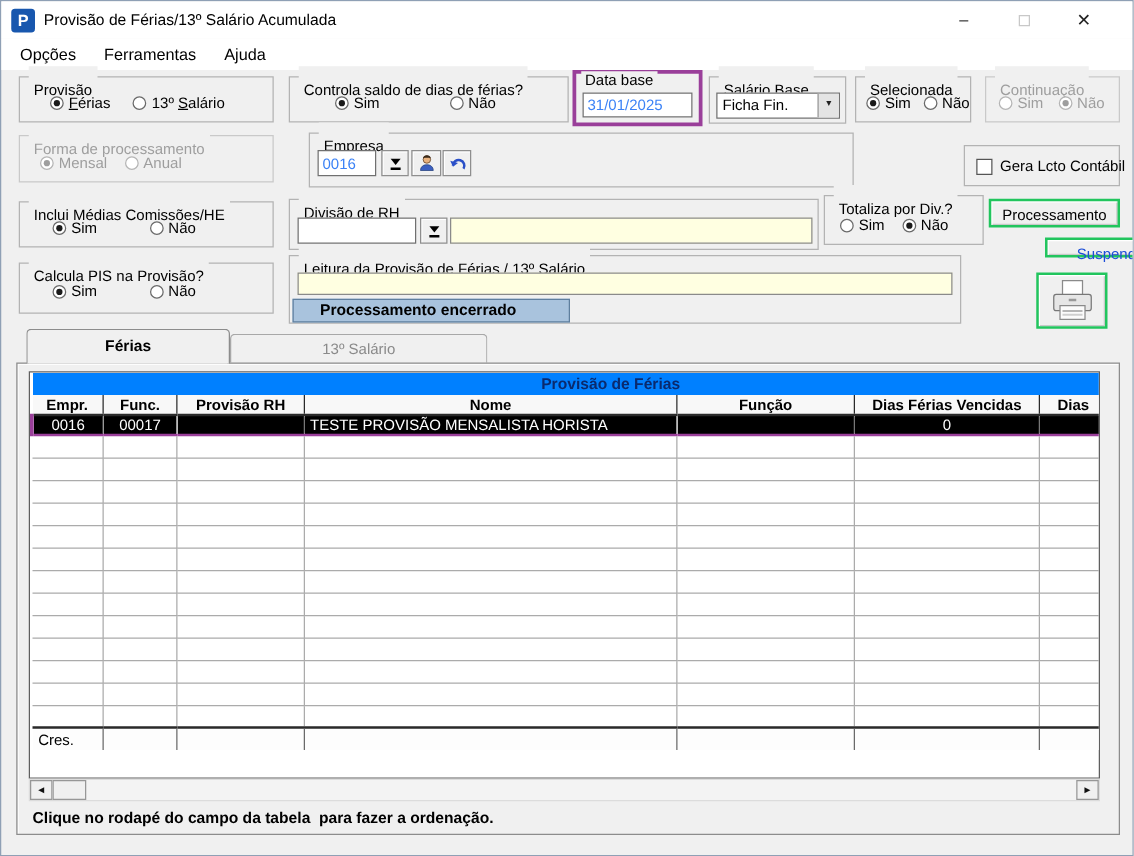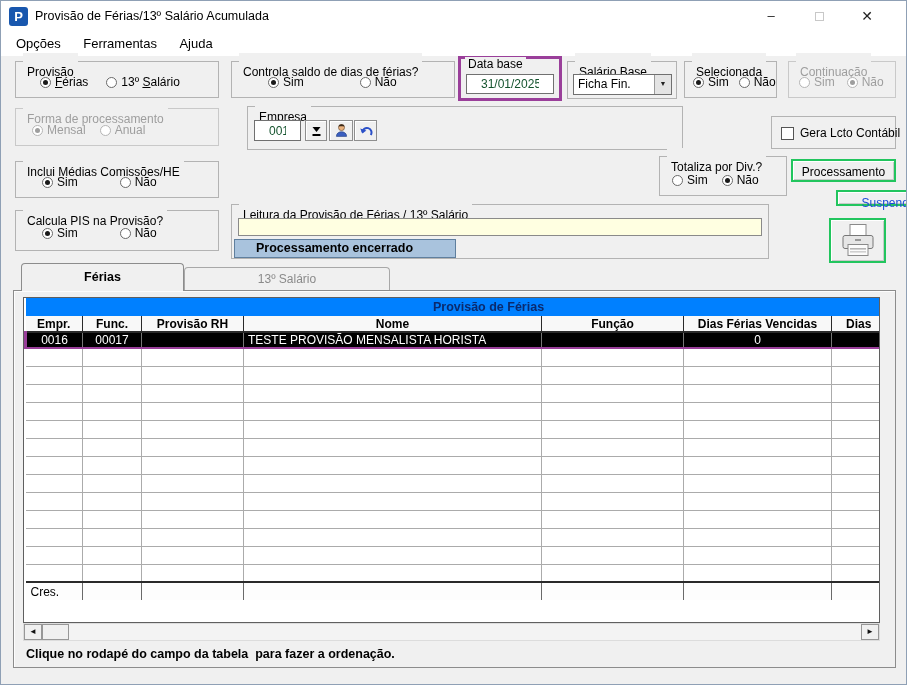--- a/index.html
+++ b/index.html
@@ -50,21 +50,21 @@
   .g-selecionada .row{left:8px;top:13px;gap:10px;}
   .g-continuacao{left:787px;top:60px;width:108px;height:37px;}
   .g-continuacao .row{left:10px;top:13px;gap:12px;}
   .g-empresa{left:230px;top:105px;width:436px;height:44px;margin-left:16px;}
   .g-divisao{left:230px;top:158px;width:424px;height:41px;}
   .g-totaliza{left:658px;top:155px;width:128px;height:40px;}
   .g-totaliza .row{left:12px;top:16px;gap:14px;}
   .g-leitura{left:230px;top:203px;width:538px;height:55px;}
 
   
-  .tinput{position:absolute;border:1px solid #707070;font-size:12px;padding:0 14px;background:#fff;font-family:inherit;color:#14532d;}
+  .tinput{position:absolute;border:1px solid #707070;font-size:12px;padding:0 3px;background:#fff;font-family:inherit;color:#3b82f6;}
   .yfield{position:absolute;background:#FFFFE1;border:1px solid #8a8a8a;font-size:12px;line-height:19px;padding:0 3px;overflow:hidden;white-space:nowrap;}
   .emp-code{left:6px;top:13px;width:47px;height:21px;}
   .btn-sm{position:absolute;height:21px;background:#F0F0F0;border:1px solid #8e8e8e;box-shadow:inset 1px 1px 0 #fff;
     display:flex;align-items:center;justify-content:center;padding:0;}
   .emp-dd{left:57px;top:13px;width:22px;}
   .emp-person{left:81px;top:13px;width:24px;}
   .emp-undo{left:106px;top:13px;width:23px;}
   .emp-name{left:130px;top:13px;width:383px;height:21px;}
   .div-code{left:6px;top:14px;width:95px;height:21px;}
   .div-dd{left:104px;top:14px;width:22px;}
@@ -276,20 +276,31 @@
         <path d="M1.2 4.6 l2.2 4.8 4 -3z" fill="#2b50c8"></path>
       </svg>
     </button>
   </div>
 
   <div class="gera-box">
     <span class="cb"></span>
     <span class="cb-label">Gera Lcto Contábil</span>
   </div>
 
+  <div class="gbox g-divisao">
+    <span class="glegend">Divisão de RH</span>
+    <input class="tinput div-code" value="" style="">
+    <button class="btn-sm div-dd">
+      <svg width="11" height="12" viewBox="0 0 11 12">
+          <path d="M1.5 2 h8 l-4 5z" fill="#000"></path>
+          <rect x="1.5" y="9" width="8" height="2" fill="#000"></rect>
+        </svg>
+    </button>
+    <div class="yfield div-name"></div>
+  </div>
 
   <div class="gbox g-totaliza">
     <span class="glegend">Totaliza por Div.?</span>
     <div class="row">
       <label class="radio">
           <span class="rdot"></span>
           <span class="rtext">Sim</span>
         </label>
       <label class="radio checked">
           <span class="rdot"></span>

